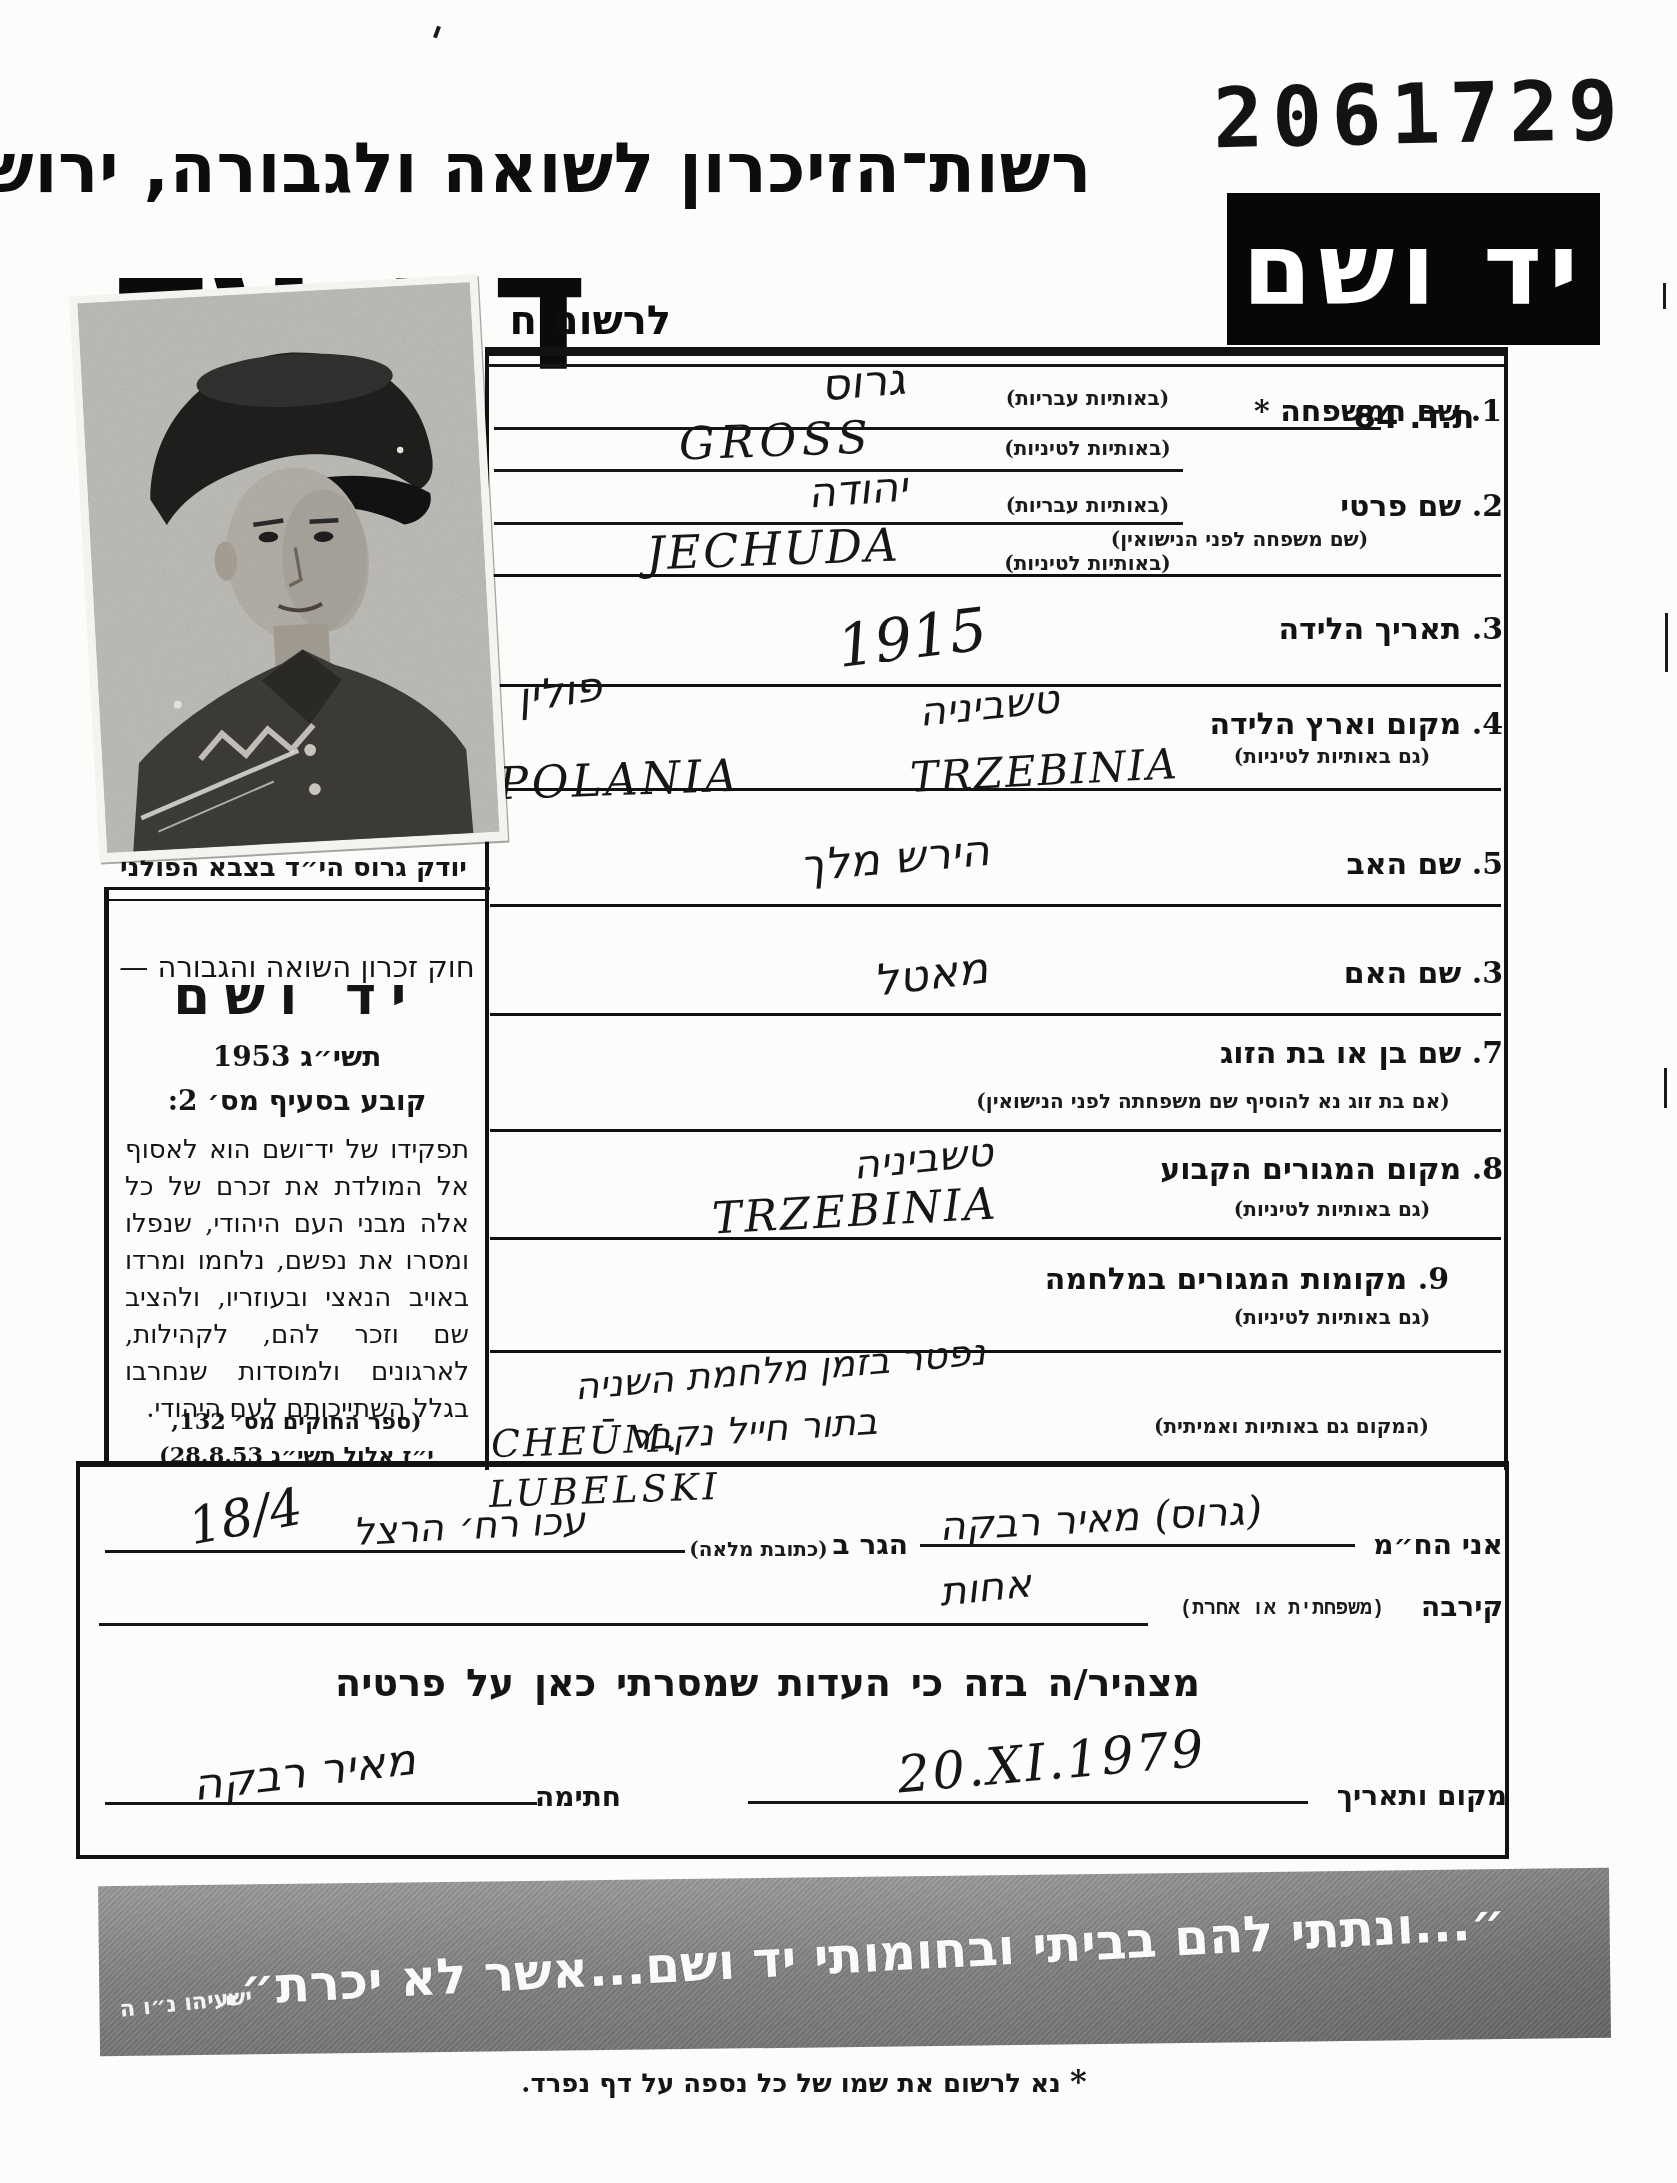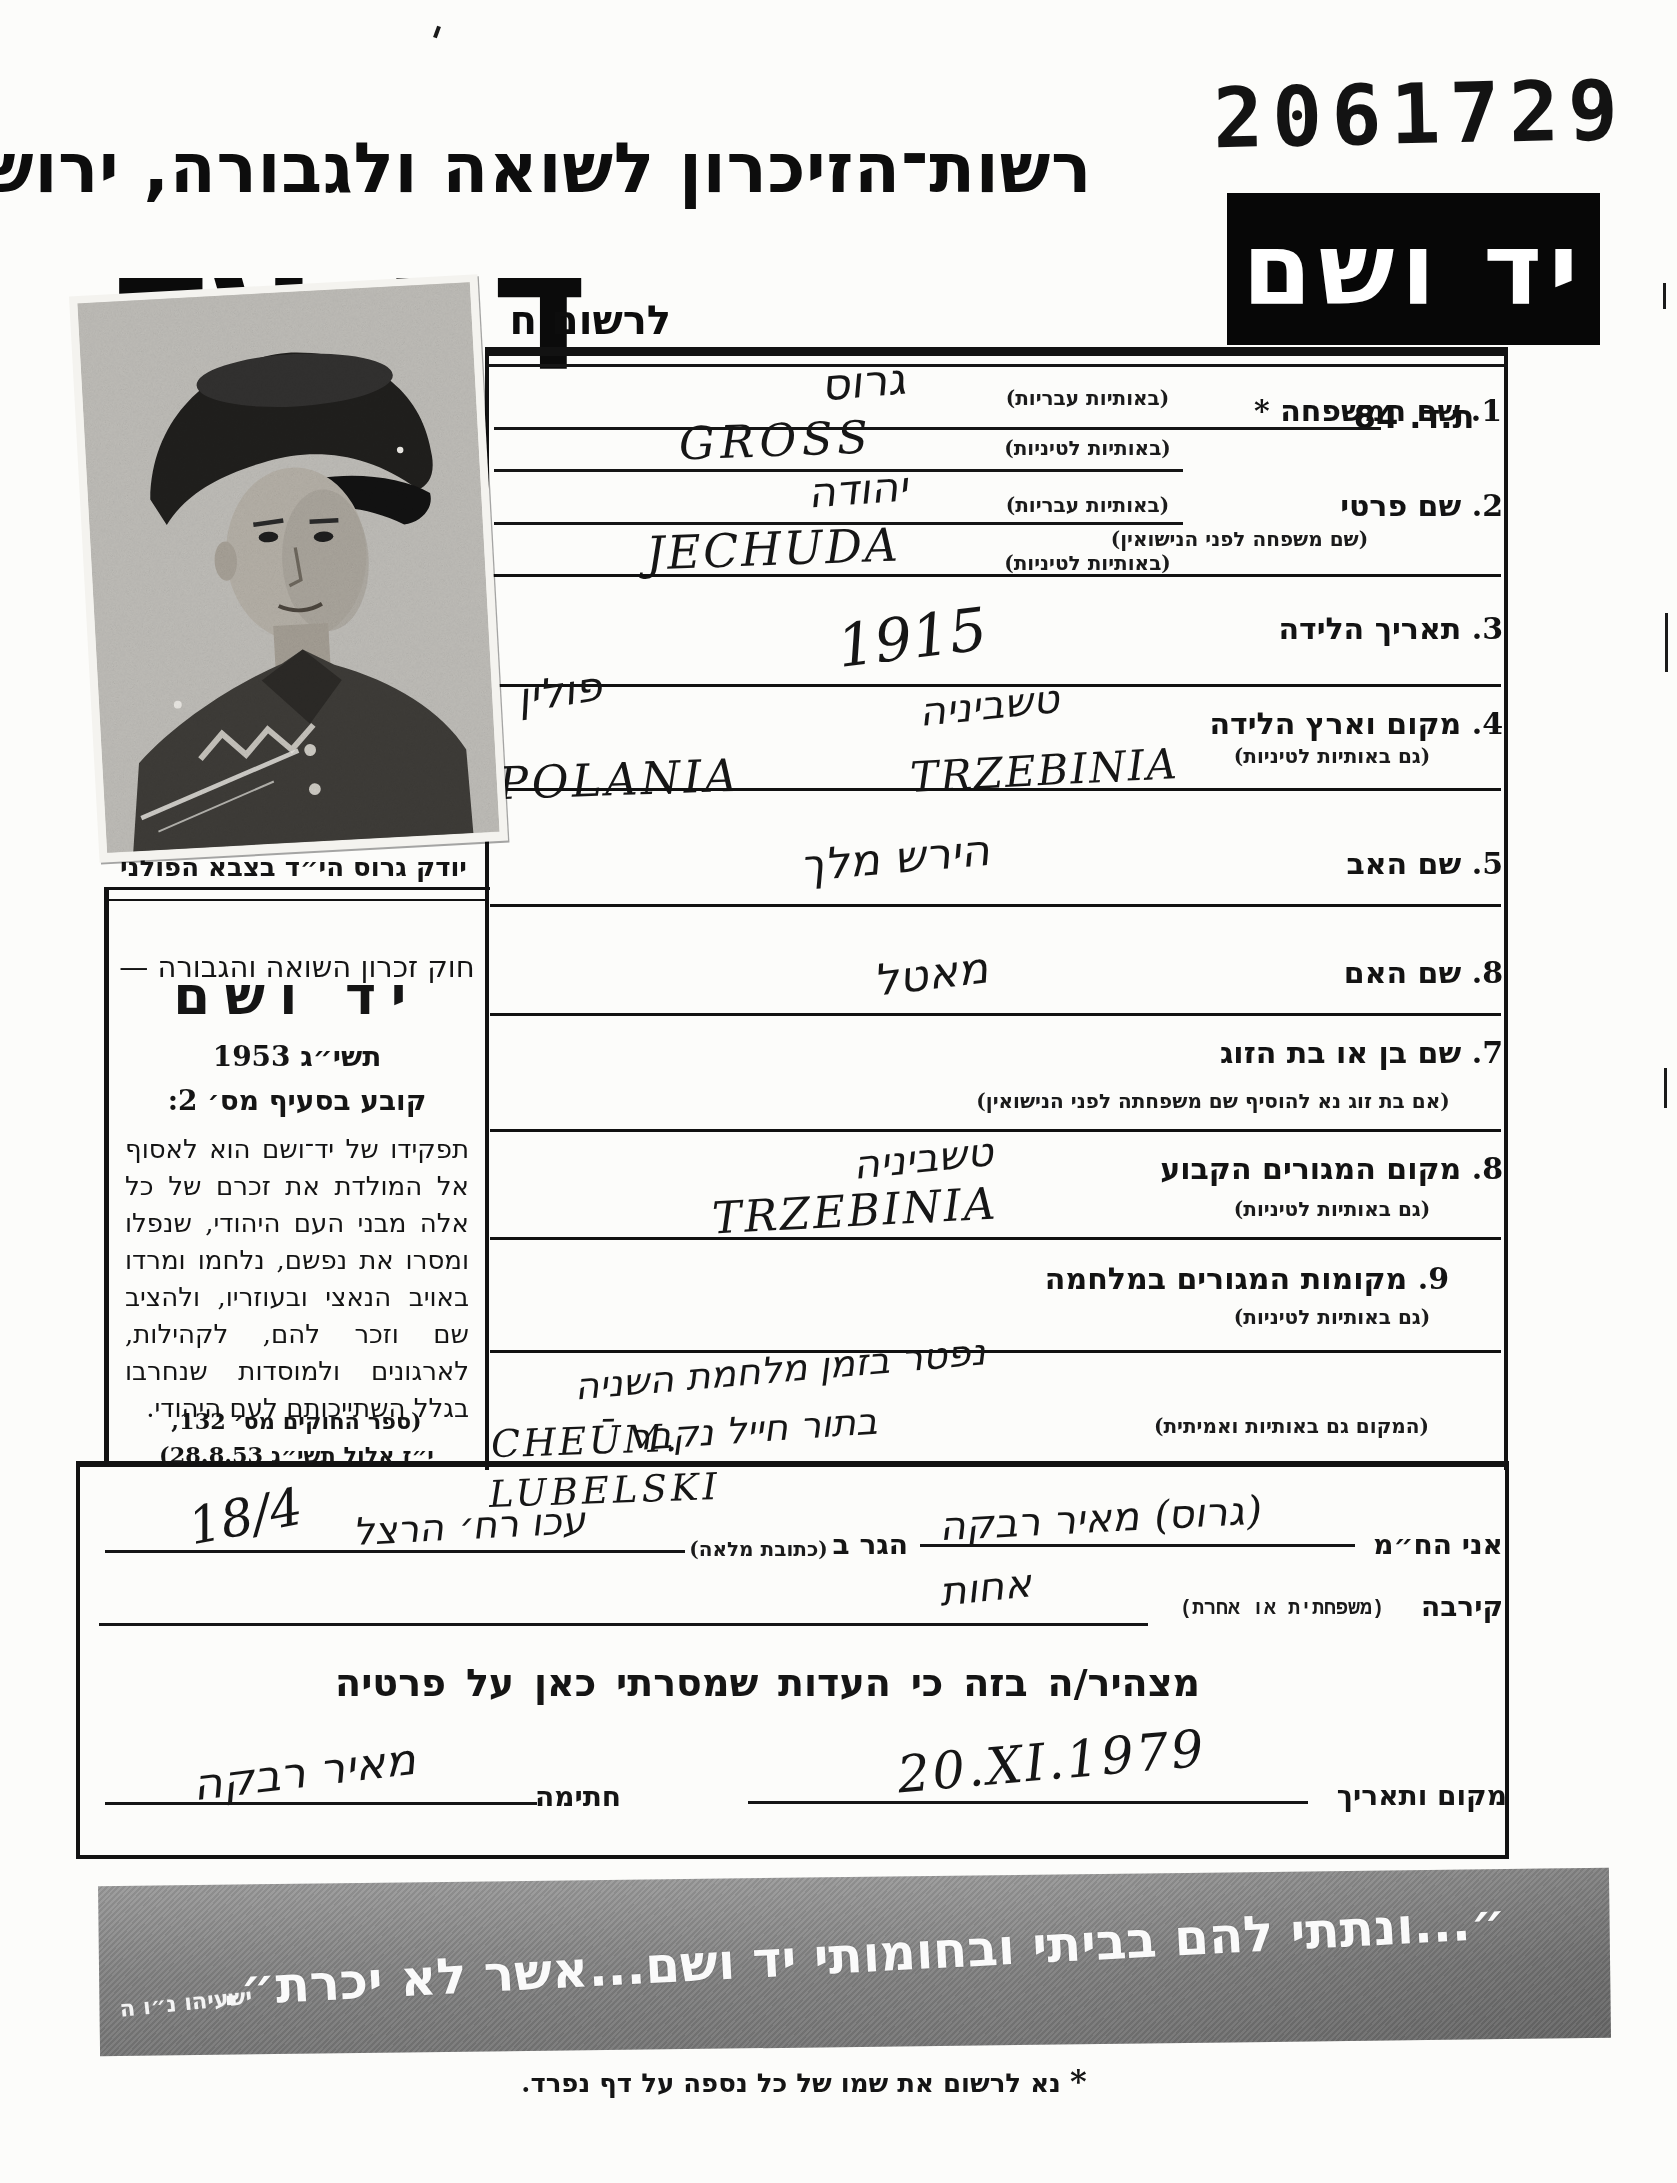--- a/index.html
+++ b/index.html
@@ -167,21 +167,21 @@
   <div class="hw hw-he" style="left:923px; top:682px; font-size:40px; transform:skewX(-12deg) rotate(-6deg);">טשביניה</div>
   <div class="hw hw-he" style="left:521px; top:667px; font-size:42px; transform:skewX(-12deg) rotate(-9deg);">פולין</div>
   <div class="hw" style="left:910px; top:746px; font-size:42px; letter-spacing:2px; transform:rotate(-3deg);">TRZEBINIA</div>
   <div class="hw" style="left:498px; top:753px; font-size:45px; letter-spacing:3.3px; transform:rotate(-2deg);">POLANIA</div>
   <div class="sep" style="left:490px; top:788px; width:1011px;"></div>
 
   <div class="lbl" style="left:1292px; top:847px; width:211px;">5. שם האב</div>
   <div class="hw hw-he" style="left:804px; top:832px; font-size:44px; transform:skewX(-10deg) rotate(-5deg);">הירש מלך</div>
   <div class="sep" style="left:490px; top:904px; width:1011px;"></div>
 
-  <div class="lbl" style="left:1292px; top:956px; width:211px;">8. שם האם</div>
+  <div class="lbl" style="left:1292px; top:956px; width:211px;">3. שם האם</div>
   <div class="hw hw-he" style="left:877px; top:948px; font-size:44px; transform:skewX(-10deg) rotate(-7deg);">מאטל</div>
   <div class="sep" style="left:490px; top:1013px; width:1011px;"></div>
 
   <div class="lbl" style="left:1187px; top:1036px; width:316px;">7. שם בן או בת הזוג</div>
   <div class="note" style="left:923px; top:1089px; width:580px;">(אם בת זוג נא להוסיף שם משפחתה לפני הנישואין)</div>
   <div class="sep" style="left:490px; top:1129px; width:1011px;"></div>
 
   <div class="lbl" style="left:1134px; top:1152px; width:369px;">8. מקום המגורים הקבוע</div>
   <div class="note" style="left:1187px; top:1197px; width:290px;">(גם באותיות לטיניות)</div>
   <div class="hw hw-he" style="left:857px; top:1135px; font-size:40px; transform:skewX(-12deg) rotate(-6deg);">טשביניה</div>

